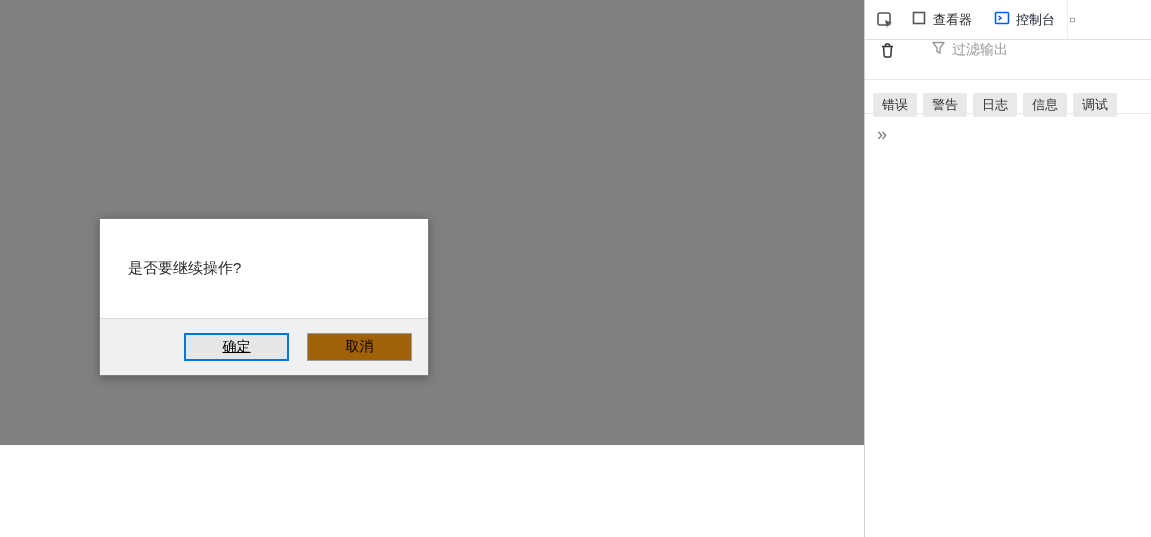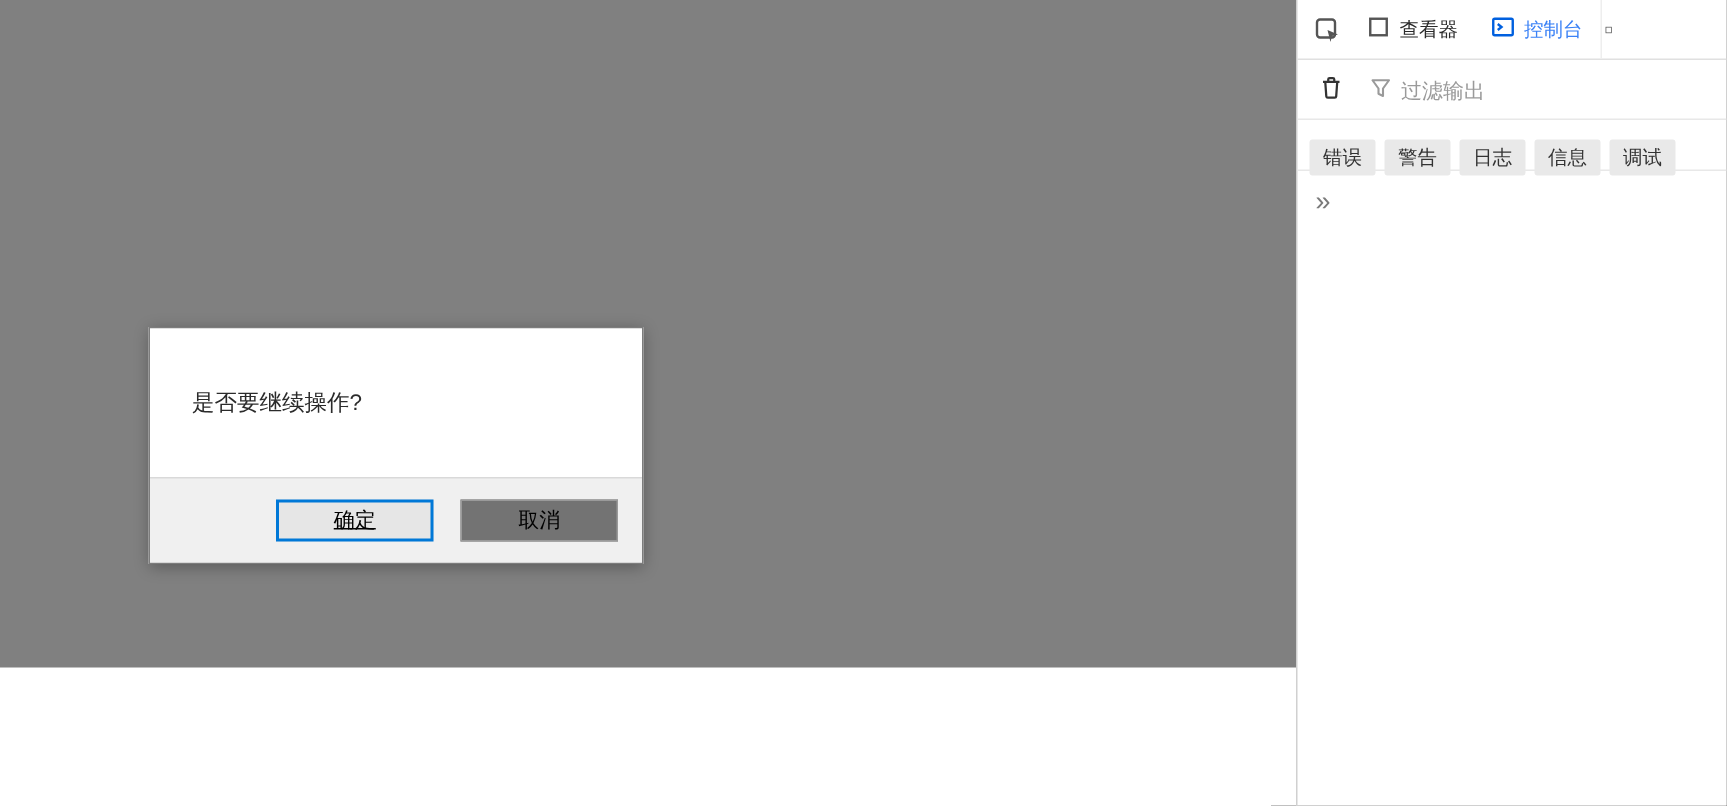--- a/index.html
+++ b/index.html
@@ -37,21 +37,21 @@
       background: #f0f0f0;
       border-top: 1px solid #d9d9d9;
       padding: 14px 16px;
       display: flex;
       gap: 18px;
       justify-content: flex-end;
     }
     .dlg-btn {
       width: 105px;
       height: 28px;
-      background: #737373;
+      background: #a16207;
       border: 1px solid #9a9a9a;
       font-size: 14px;
       cursor: pointer;
       font-family: inherit;
     }
     .dlg-btn.primary {
       border: 2px solid #0078d7;
       background: #e6e6e6;
       text-decoration: underline;
     }
@@ -73,28 +73,28 @@
       font-family: Liberation Serif, serif;
     }
     .dt-tab {
       display: flex;
       align-items: center;
       gap: 6px;
       padding: 6px 10px;
       cursor: pointer;
       color: #2a2a2a;
     }
-    .dt-tab.active { color: #3b82f6; }
+    .dt-tab.active { color: #0f172a; }
     .dt-tab.active svg path, .dt-tab.active svg rect, .dt-tab.active svg polygon { stroke: #0060df; }
     .dt-filterbar {
       height: 40px;
       display: flex;
-      align-items: center;
+      align-items: flex-start;
       padding: 0 10px;
-      gap: 14px;
+      gap: 32px;
       border-bottom: 1px solid #e8e8e8;
     }
     .trash-btn {
       width: 24px; height: 24px;
       display:flex; align-items:center; justify-content:center;
       cursor:pointer;
     }
     .filter-input-wrap {
       display:flex; align-items:center; gap:6px;
       color: #9a9a9a;

